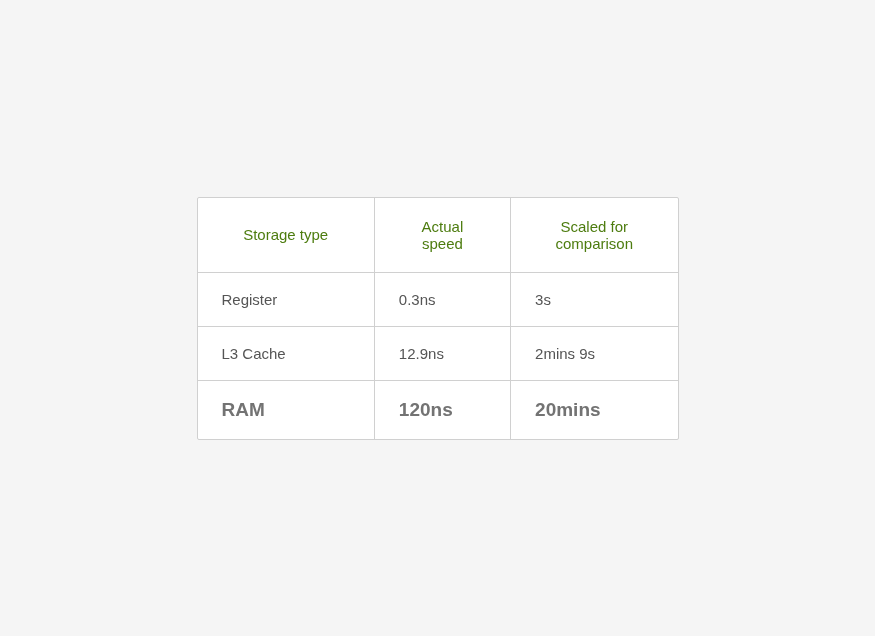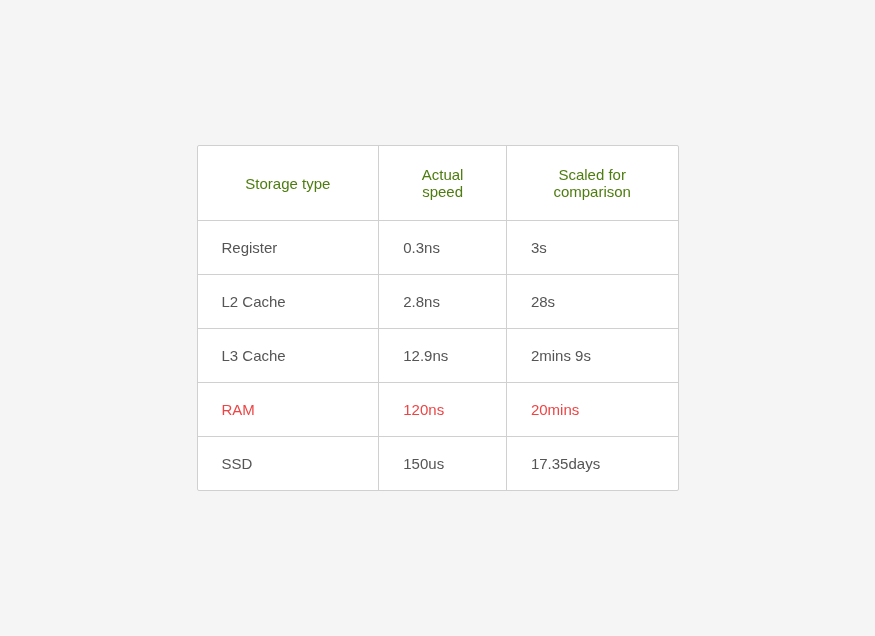--- a/index.html
+++ b/index.html
@@ -58,23 +58,23 @@
       color: #555555;
       border-right: 1px solid #d0d0d0;
       border-top: 1px solid #d0d0d0;
     }
 
     td:last-child {
       border-right: none;
     }
 
     .highlight td {
-      color: #ef4444;
-      font-weight: 400;
-      font-size: 15px;
+      color: #737373;
+      font-weight: 700;
+      font-size: 19px;
     }
   </style>
 </head>
 <body>
 
 <div class="table-container">
   <table>
     <thead>
       <tr>
         <th>Storage type</th>
@@ -82,34 +82,24 @@
         <th>Scaled for<br>comparison</th>
       </tr>
     </thead>
     <tbody id="table-body">
     <tr>
           <td>Register</td>
           <td>0.3ns</td>
           <td>3s</td>
         </tr>
         <tr>
-          <td>L2 Cache</td>
-          <td>2.8ns</td>
-          <td>28s</td>
-        </tr>
-        <tr>
           <td>L3 Cache</td>
           <td>12.9ns</td>
           <td>2mins 9s</td>
         </tr>
         <tr class="highlight">
           <td>RAM</td>
           <td>120ns</td>
           <td>20mins</td>
         </tr>
-        <tr>
-          <td>SSD</td>
-          <td>150us</td>
-          <td>17.35days</td>
-        </tr>
       </tbody>
   </table>
 </div>
 
 </body></html>

